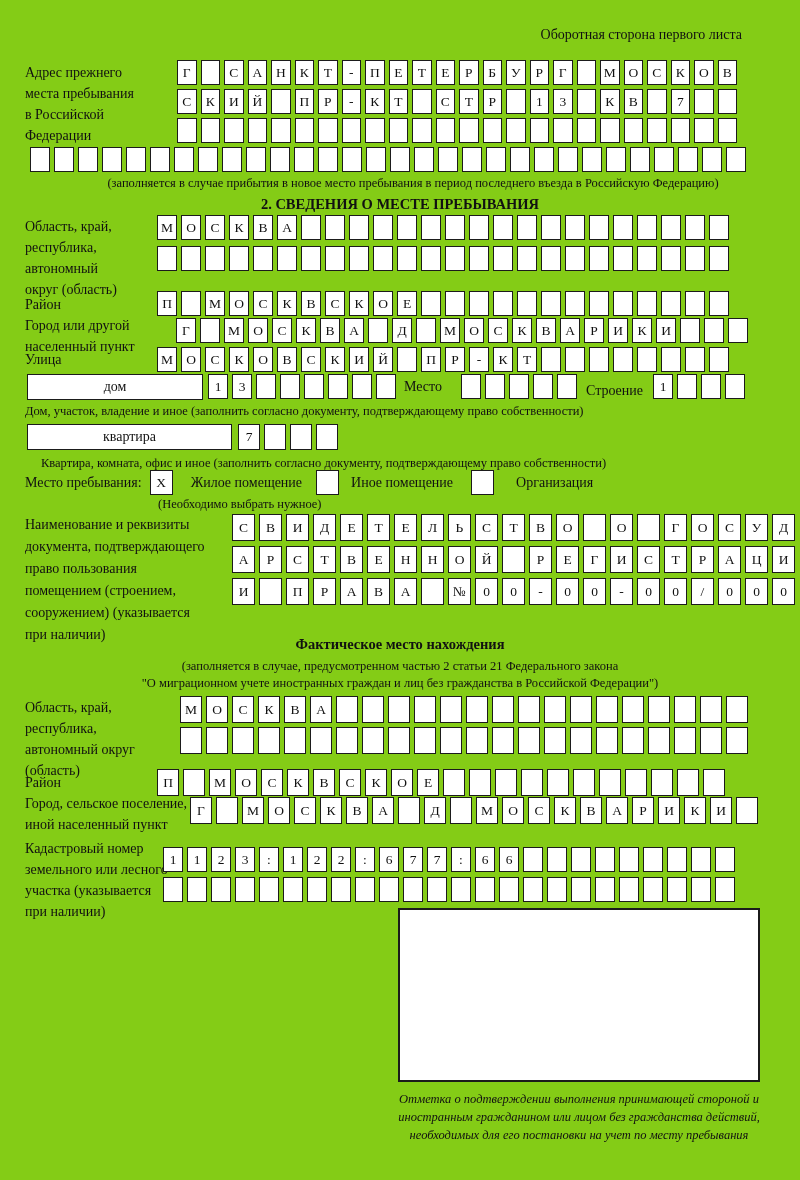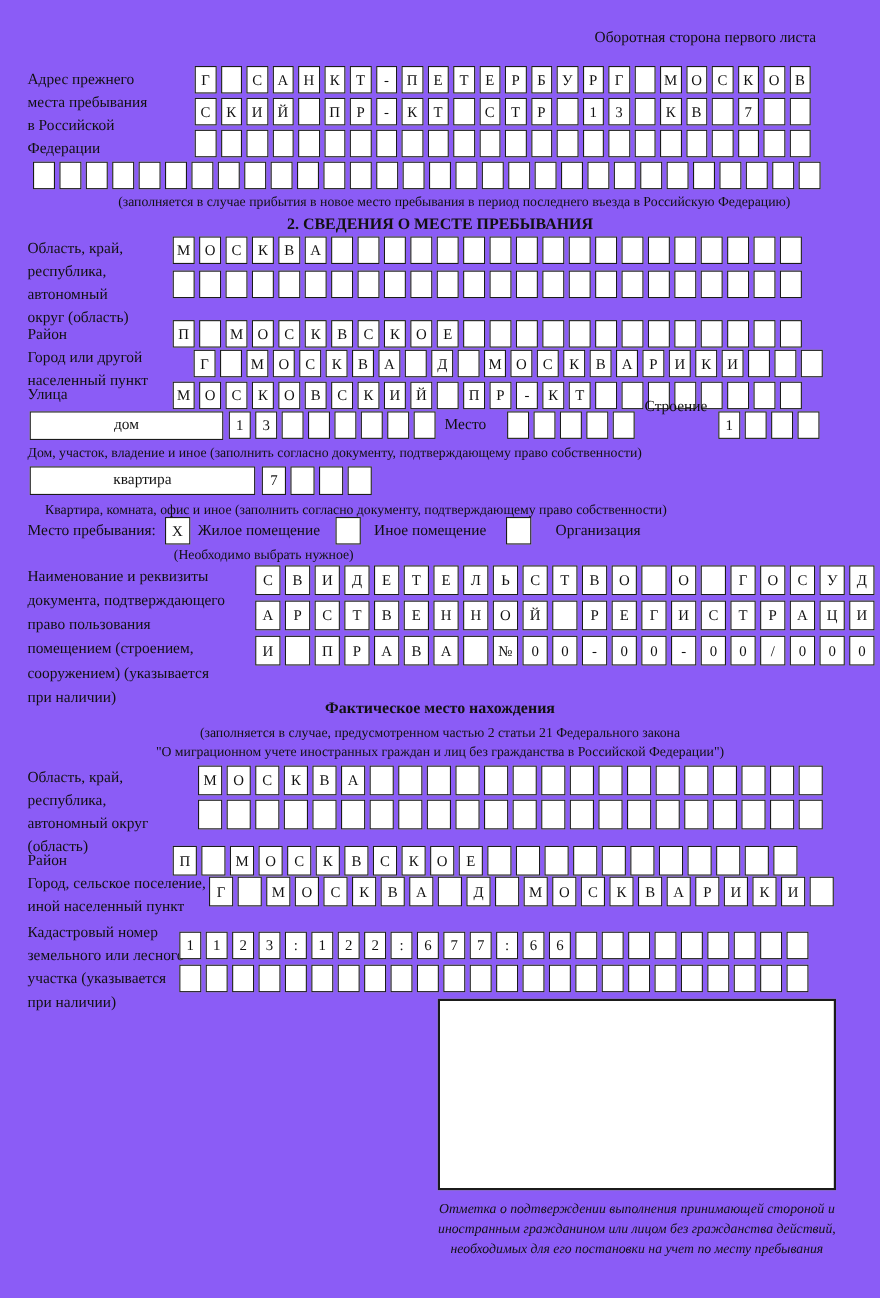--- a/index.html
+++ b/index.html
@@ -1,19 +1,19 @@
 <!DOCTYPE html>
 <html><head>
 <meta charset="utf-8">
 <style>
   html,body{margin:0;padding:0;background:#ffffff;}
   .page{
     position:relative;
     width:800px;height:1180px;
-    background:#8b5cf6;
+    background:#84cc16;
     color:#111;
     font-family:"Liberation Serif", serif;
     overflow:hidden;
   }
   .abs{position:absolute;}
   .lbl{font-size:14px;line-height:21px;color:#111;}
   .small{font-size:12.5px;}
   .bold{font-weight:bold;}
   .center{text-align:center;}
   .boxrow{position:absolute;display:flex;gap:4px;}
@@ -318,42 +318,42 @@
       <span class="cbox"></span>
     </div>
   <div class="abs lbl" style="left:404px;top:376px;">Место</div>
   <div class="boxrow" style="left:461px;top:374px;">
       <span class="cbox"></span>
       <span class="cbox"></span>
       <span class="cbox"></span>
       <span class="cbox"></span>
       <span class="cbox"></span>
     </div>
-  <div class="abs lbl" style="left:586px;top:360px;text-align:center;">Строение</div>
+  <div class="abs lbl" style="left:586px;top:380px;text-align:center;">Строение</div>
   <div class="boxrow" style="left:653px;top:374px;">
       <span class="cbox">1</span>
       <span class="cbox"></span>
       <span class="cbox"></span>
       <span class="cbox"></span>
     </div>
   <div class="abs small" style="left:25px;top:404px;">Дом, участок, владение и иное (заполнить согласно документу, подтверждающему право собственности)</div>
 
   <div class="abs widebox" style="left:27px;top:424px;width:205px;">квартира</div>
   <div class="boxrow szsm" style="left:238px;top:424px;">
       <span class="cbox">7</span>
       <span class="cbox"></span>
       <span class="cbox"></span>
       <span class="cbox"></span>
     </div>
   <div class="abs small" style="left:41px;top:456px;">Квартира, комната, офис и иное (заполнить согласно документу, подтверждающему право собственности)</div>
 
   <div class="abs" style="left:25px;top:470px;display:flex;align-items:center;">
     <span class="lbl">Место пребывания:</span>
     <span class="chk" style="margin-left:8px;">X</span>
-    <span class="lbl" style="margin-left:7px;">Жилое помещение</span>
+    <span class="lbl" style="margin-left:18px;">Жилое помещение</span>
     <span class="chk" style="margin-left:14px;"></span>
     <span class="lbl" style="margin-left:12px;">Иное помещение</span>
     <span class="chk" style="margin-left:18px;"></span>
     <span class="lbl" style="margin-left:22px;">Организация</span>
   </div>
   <div class="abs small" style="left:158px;top:497px;">(Необходимо выбрать нужное)</div>
 
   <div class="abs lbl" style="left:25px;top:514px;width:190px;line-height:22px;">Наименование и реквизиты<br>документа, подтверждающего<br>право пользования<br>помещением (строением,<br>сооружением) (указывается<br>при наличии)</div>
   <div class="boxrow sz21" style="left:232px;top:514px;">
       <span class="cbox">С</span>

